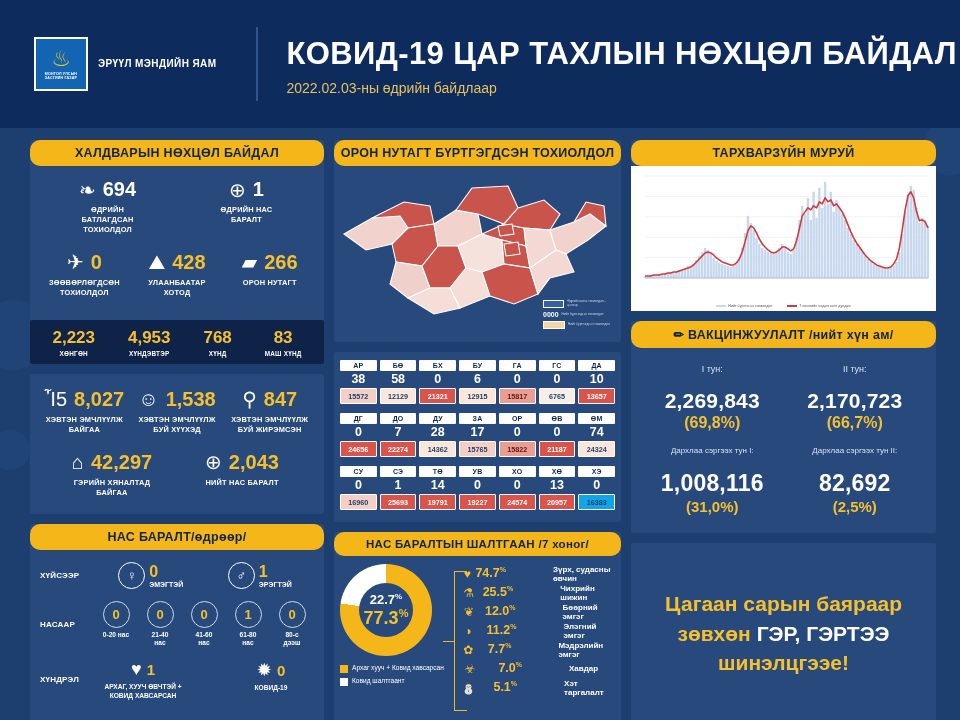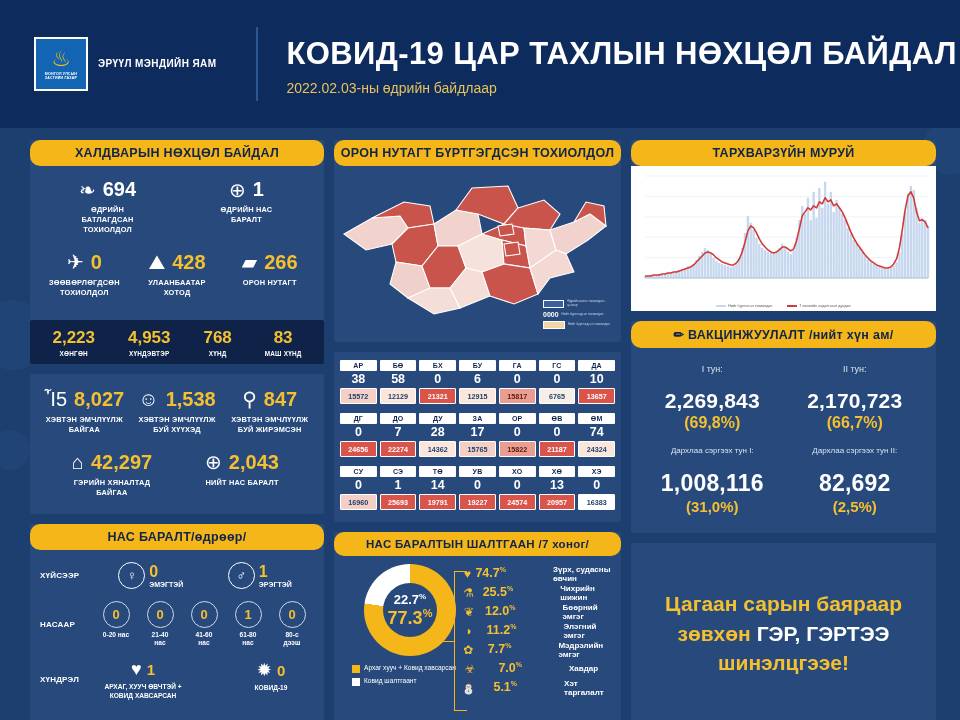--- a/index.html
+++ b/index.html
@@ -139,21 +139,21 @@
   .d-agecell .circ{ margin:0 auto; }
   .d-agelbl{ color:#ffffff; font-size:6.6px; font-weight:bold; margin-top:3px; line-height:1.25;}
   .d-sev{ display:flex; flex-direction:column; align-items:center; width:128px;}
   .d-sevtop{ display:flex; align-items:center; gap:5px;}
   .d-sevicon{ color:#ffffff; font-size:18px; }
   .d-sevnum{ color:#f5c030; font-size:15px; font-weight:bold; }
   .d-sevlbl{ color:#ffffff; font-size:6.6px; font-weight:bold; text-align:center; margin-top:3px; line-height:1.3;}
 
   
   #causes-body{ padding:8px 6px 6px; display:flex; height:168px; }
-  #donut-wrap{ width:116px; display:flex; flex-direction:column; align-items:flex-end; }
+  #donut-wrap{ width:116px; display:flex; flex-direction:column; align-items:flex-start; }
   #donut{
     width:92px; height:92px; border-radius:50%;
     background: conic-gradient(#f5b61a 0 77.3%, #ffffff 77.3% 100%);
     display:flex; align-items:center; justify-content:center; position:relative;
   }
   #donut::after{
     content:""; position:absolute; width:54px; height:54px; border-radius:50%;
     background:#27497c;
   }
   #donut-txt{ position:relative; z-index:2; text-align:center; line-height:1;}
@@ -540,21 +540,21 @@
               <div class="prov-total" style="background:#d9544a;color:#ffffff">24574</div>
             </div>
             <div class="prov-cell">
               <div class="prov-code">ХӨ</div>
               <div class="prov-today">13</div>
               <div class="prov-total" style="background:#d9544a;color:#ffffff">20957</div>
             </div>
             <div class="prov-cell">
               <div class="prov-code">ХЭ</div>
               <div class="prov-today">0</div>
-              <div class="prov-total" style="background:#ffffff;color:#21406e">16383</div>
+              <div class="prov-total" style="background:#0ea5e9;color:#21406e">16383</div>
             </div>
           </div>
         </div>
     </div>
 
     <div class="panel">
       <div class="panel-head small">НАС БАРАЛТЫН ШАЛТГААН /7 хоног/</div>
       <div id="causes-body">
         <div id="donut-wrap">
           <div id="donut">

